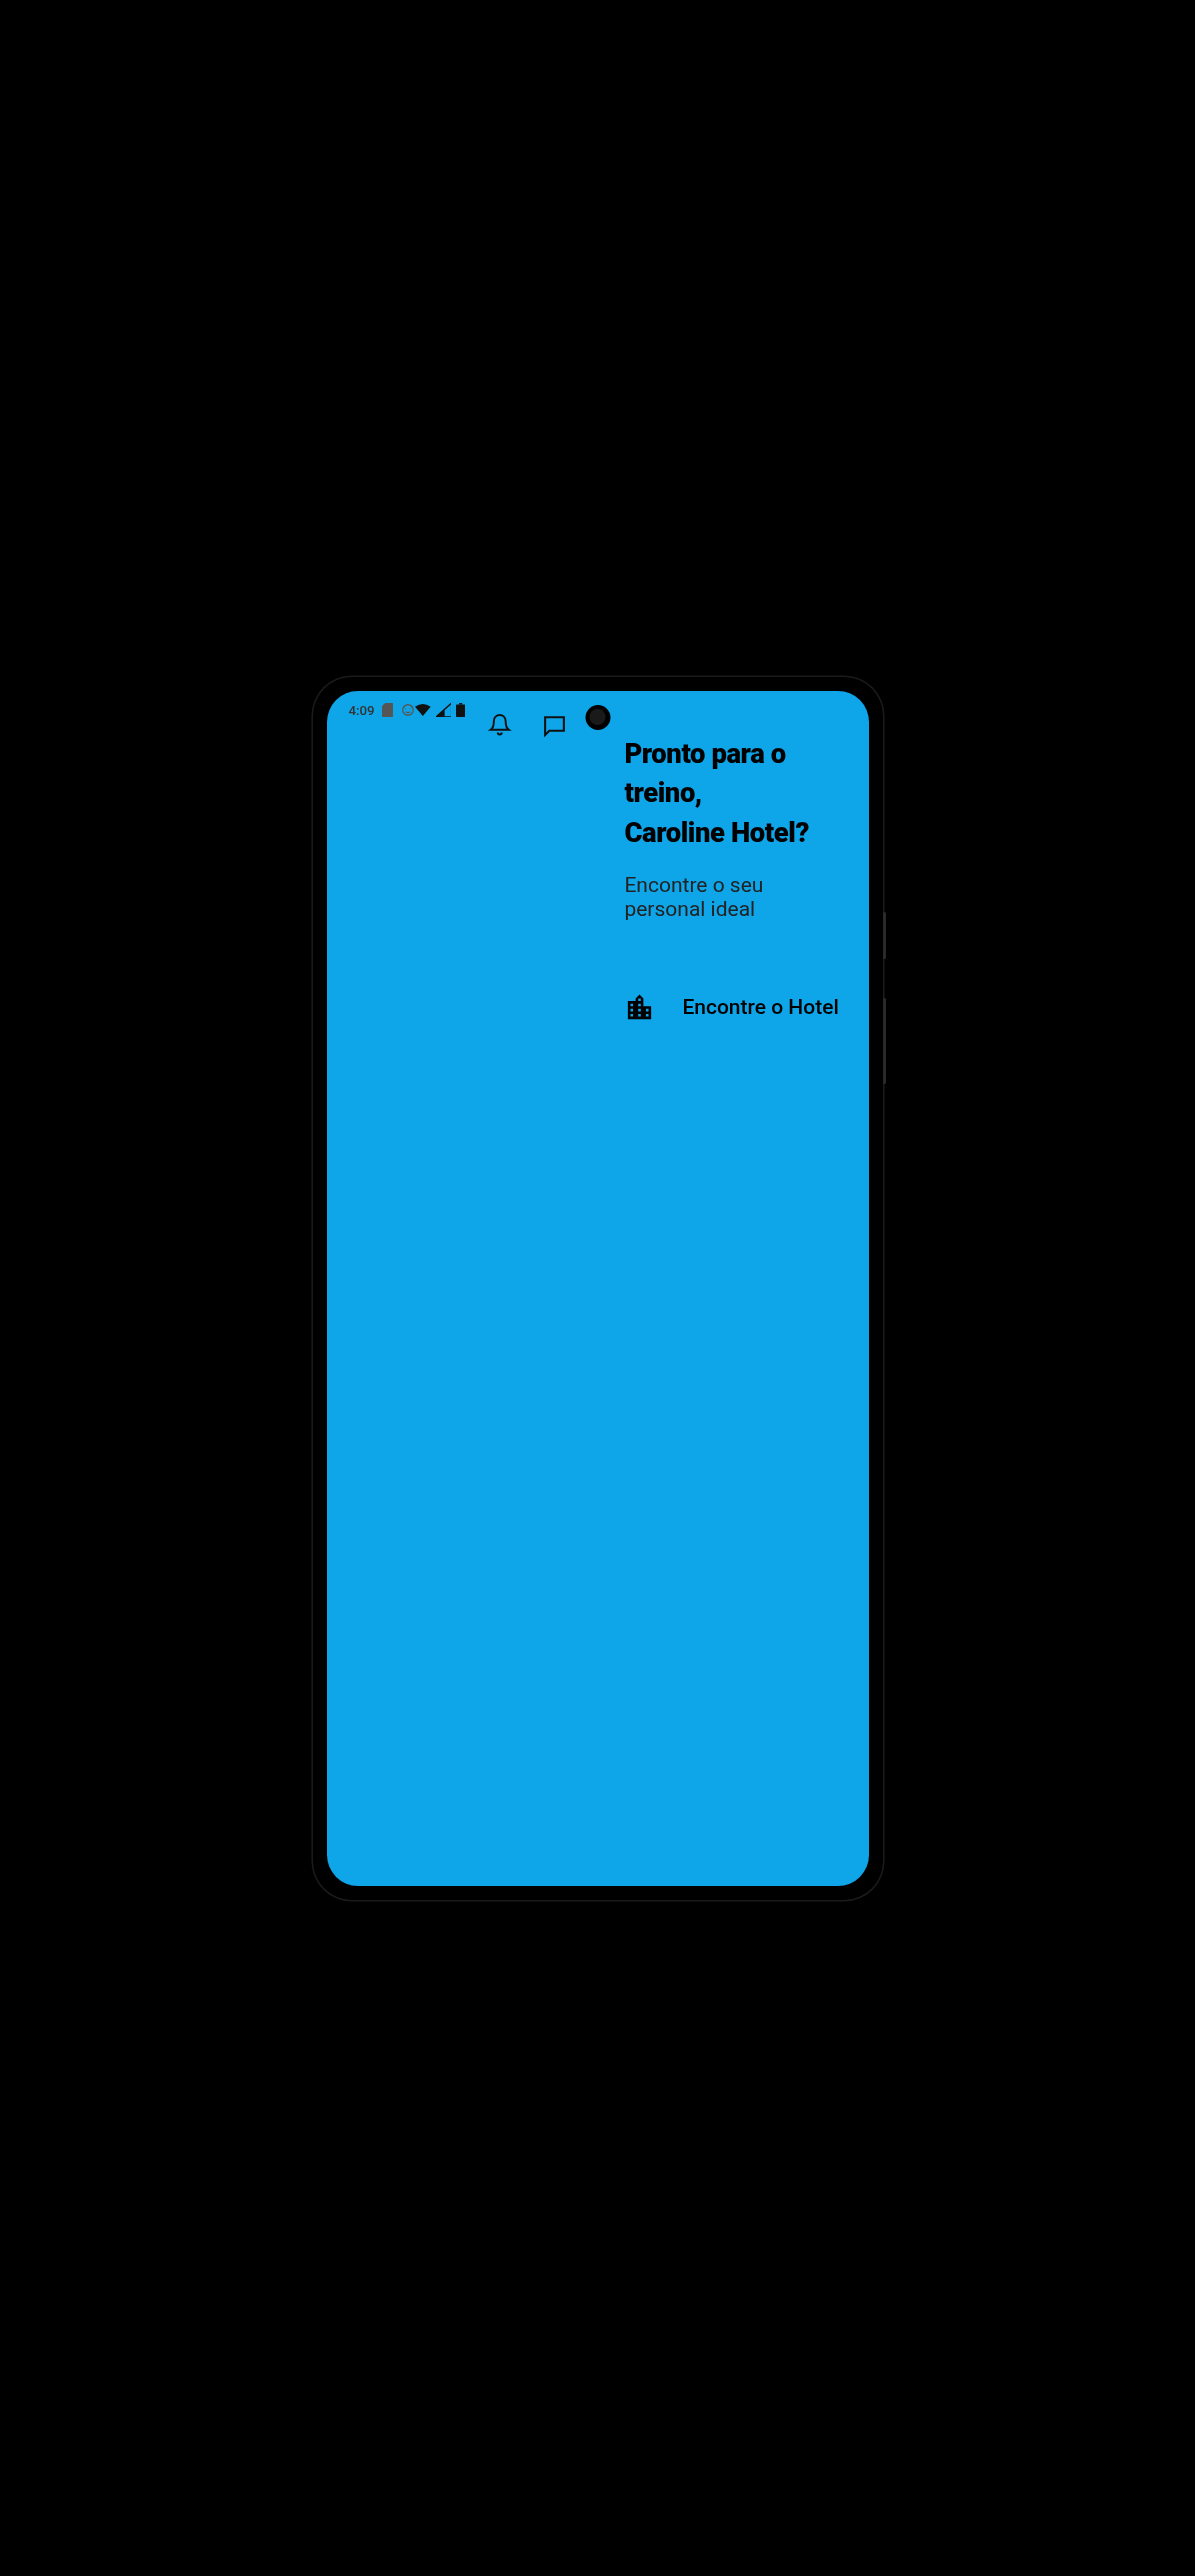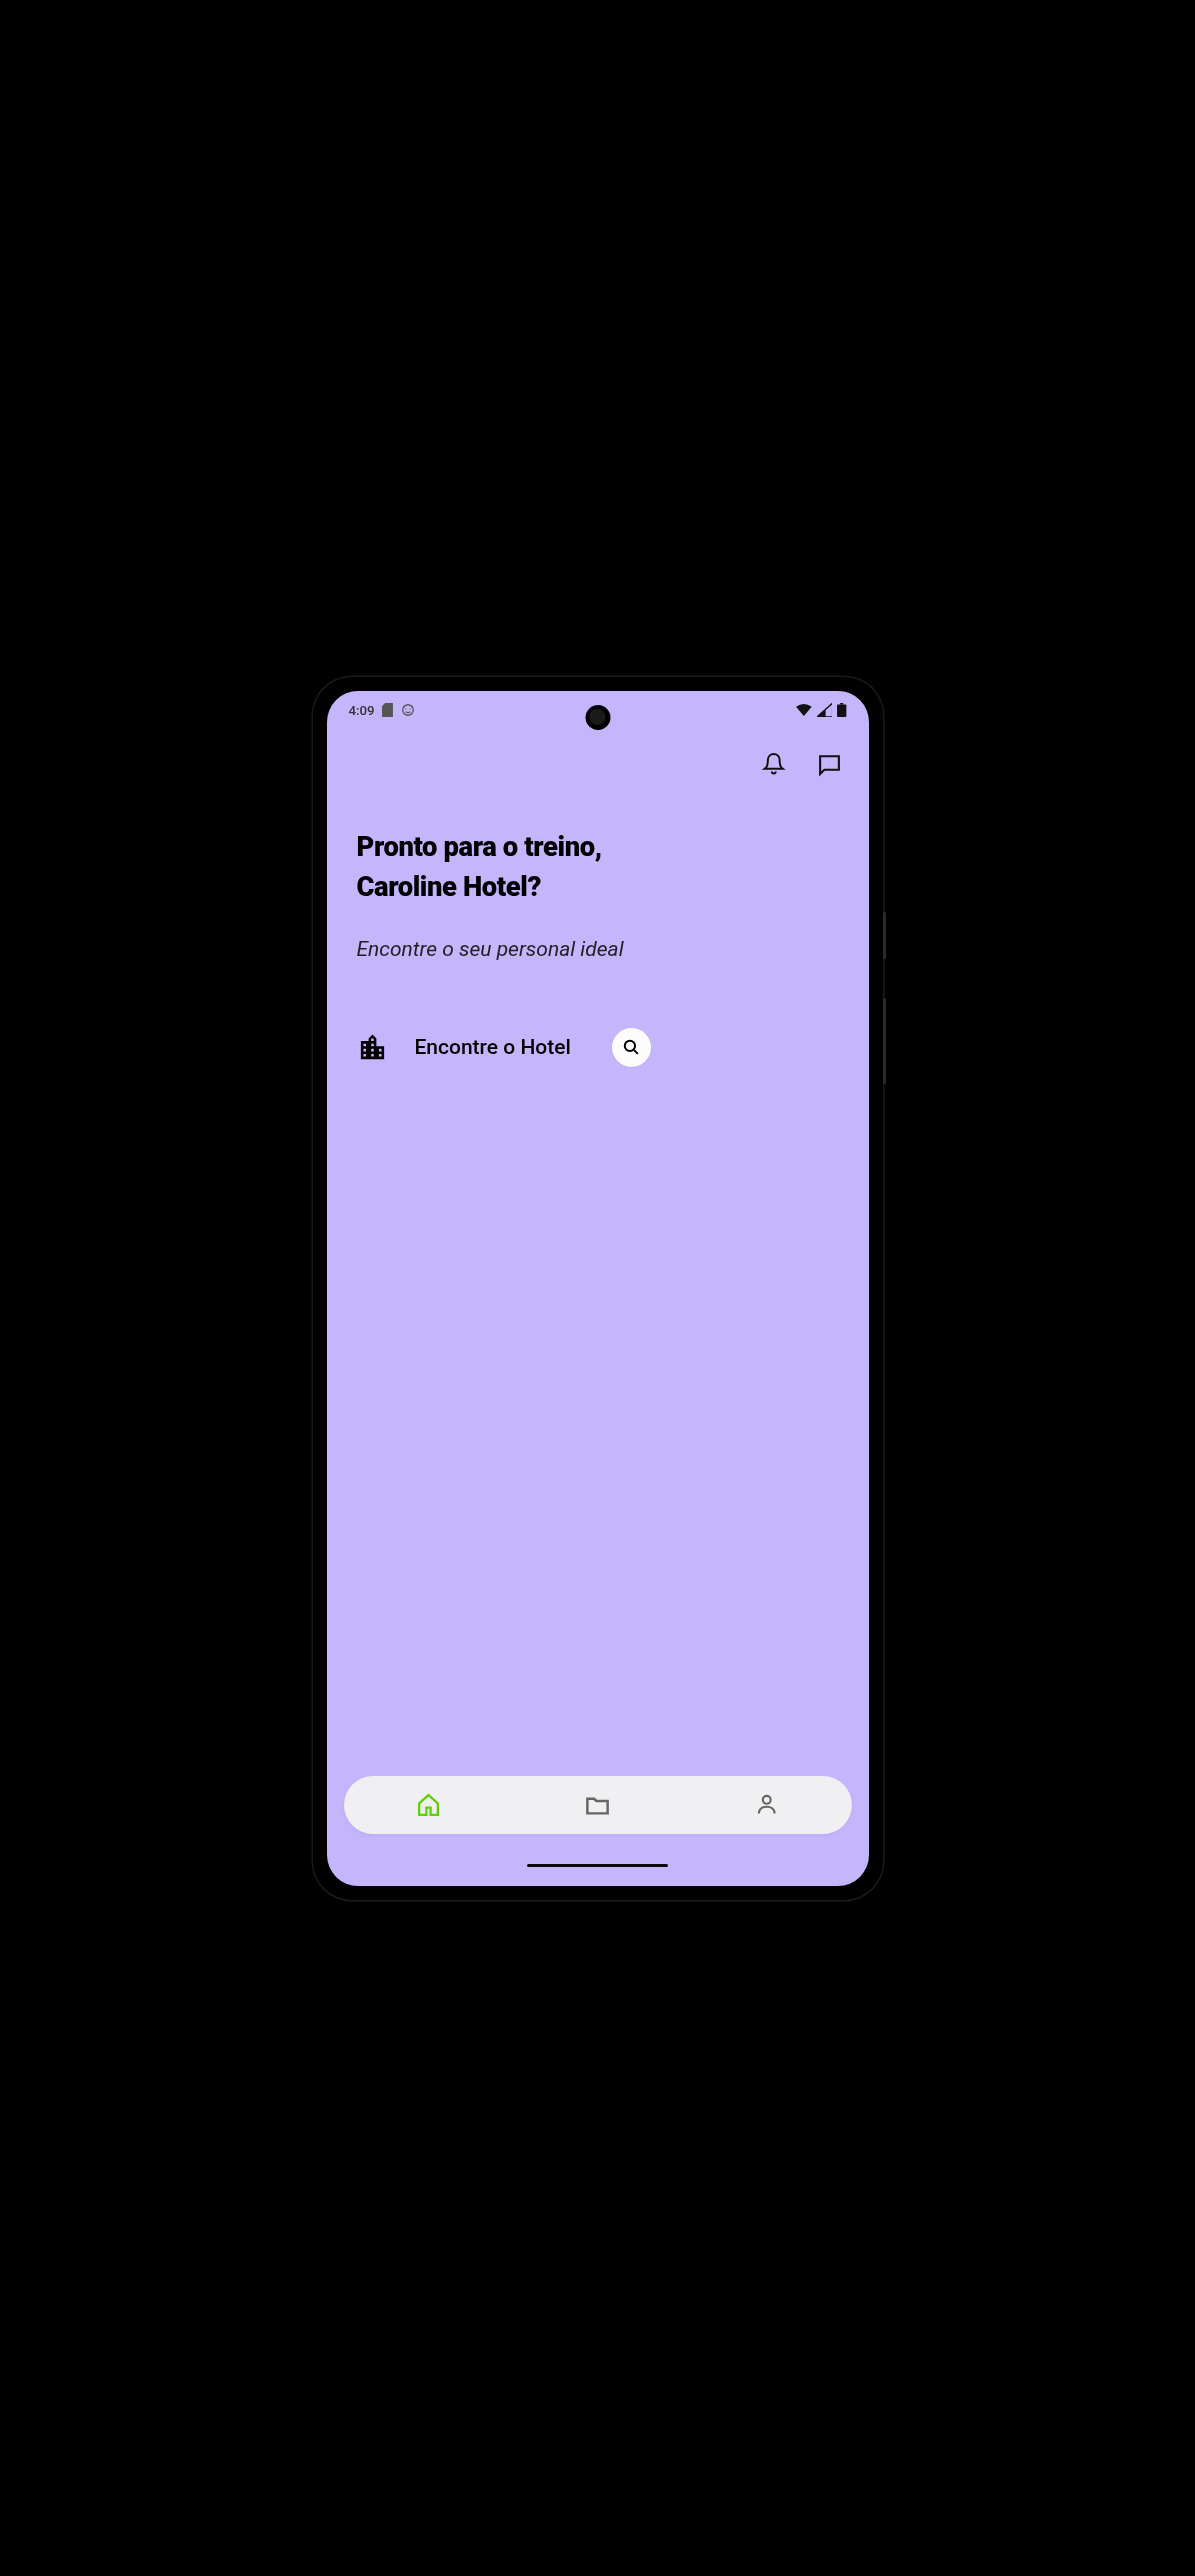--- a/index.html
+++ b/index.html
@@ -32,24 +32,24 @@
       height: 100%;
       background: #000;
       border-radius: 31px;
       overflow: hidden;
       position: relative;
     }
     
     .screen {
       width: 100%;
       height: 100%;
-      background: #c4b5fd;
+      background: #0ea5e9;
       position: relative;
       display: flex;
-      flex-direction: column;
+      flex-direction: row;
     }
     
     .camera-notch {
       position: absolute;
       top: 14px;
       left: 50%;
       transform: translateX(-50%);
       width: 25px;
       height: 25px;
       background: #000;
@@ -141,22 +141,21 @@
       font-weight: 900;
       color: #000;
       line-height: 1.45;
       letter-spacing: -0.4px;
     }
     
     .greeting-subtitle {
       font-size: 21px;
       font-weight: 400;
       color: #222;
-      margin-top: 29px;
-      font-style: italic;
+      margin-top: 19px;
     }
     
     .hotel-selector {
       display: flex;
       align-items: center;
       gap: 27px;
       margin-top: 67px;
     }
     
     .hotel-icon-wrap {

